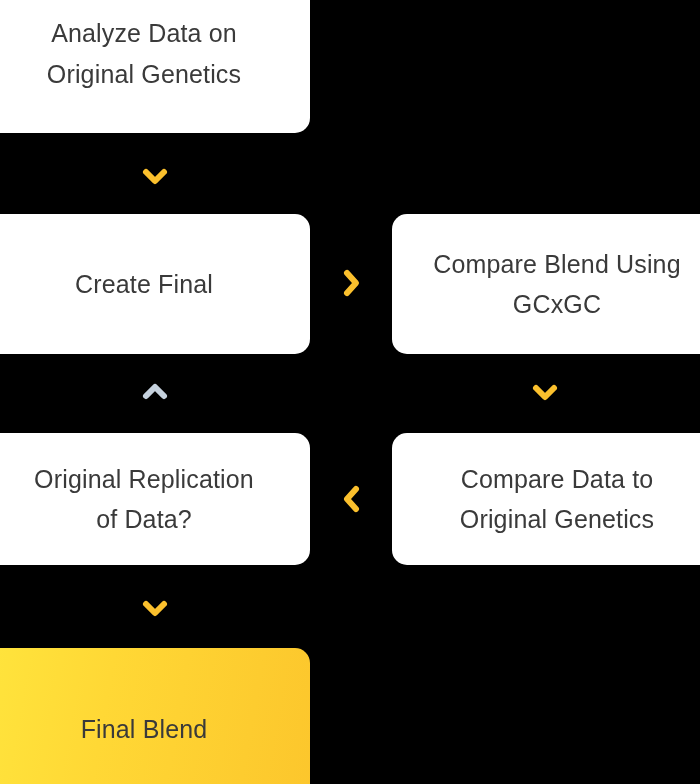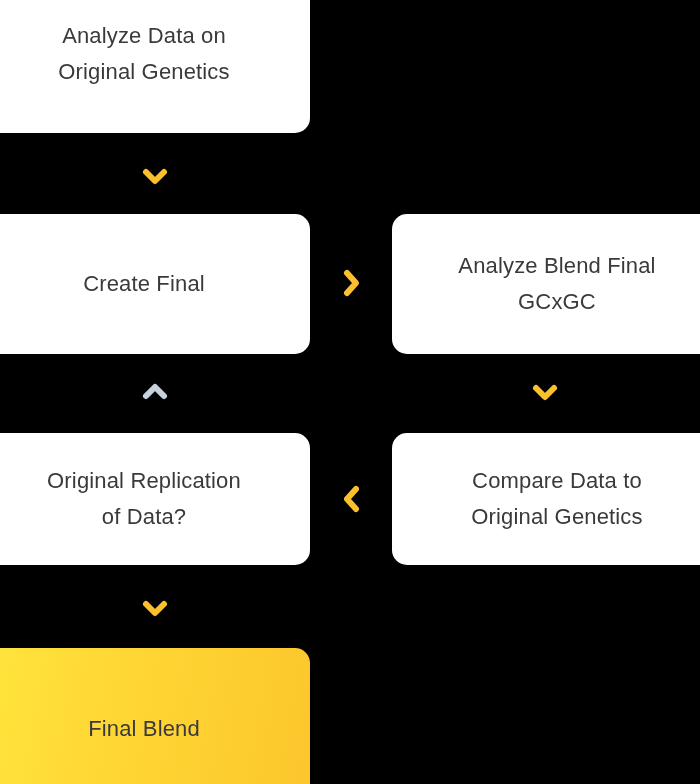--- a/index.html
+++ b/index.html
@@ -28,21 +28,21 @@
     background: #ffffff;
     border-radius: 15px;
     display: flex;
     align-items: center;
     justify-content: center;
     text-align: center;
     padding: 10px 22px;
   }
   .card-label {
     font-family: "Liberation Sans", sans-serif;
-    font-size: 22px;
+    font-size: 25px;
     font-weight: 400;
     line-height: 1.62;
     letter-spacing: 0.15px;
     color: #3a3a3a;
     white-space: pre-line;
   }
   .card.accent {
     background: linear-gradient(100deg, #ffe53d 0%, #ffd835 38%, #fcc62c 100%);
   }
   .card.accent .card-label {
@@ -90,21 +90,21 @@
     <span class="card-label">Create Final</span>
   </div>
 
   <div class="chev" style="left:334px; top:266px;">
     <svg width="28" height="28" viewBox="0 0 28 28" aria-hidden="true">
       <polyline points="10,4 19,14 10,24" fill="none" stroke="#fbc02d" stroke-width="6" stroke-linecap="round" stroke-linejoin="round"></polyline>
     </svg>
   </div>
 
   <div class="card col-right row2">
-    <span class="card-label">Analyze Blend Final
+    <span class="card-label">Compare Blend Using
 GCxGC</span>
   </div>
 
   <div class="chev" style="left:138px; top:375px;">
     <svg width="28" height="28" viewBox="0 0 28 28" aria-hidden="true">
       <polyline points="5,18 14,9 23,18" fill="none" stroke="#c6d2de" stroke-width="6" stroke-linecap="round" stroke-linejoin="round"></polyline>
     </svg>
   </div>
 
   <div class="chev" style="left:528px; top:375px;">

